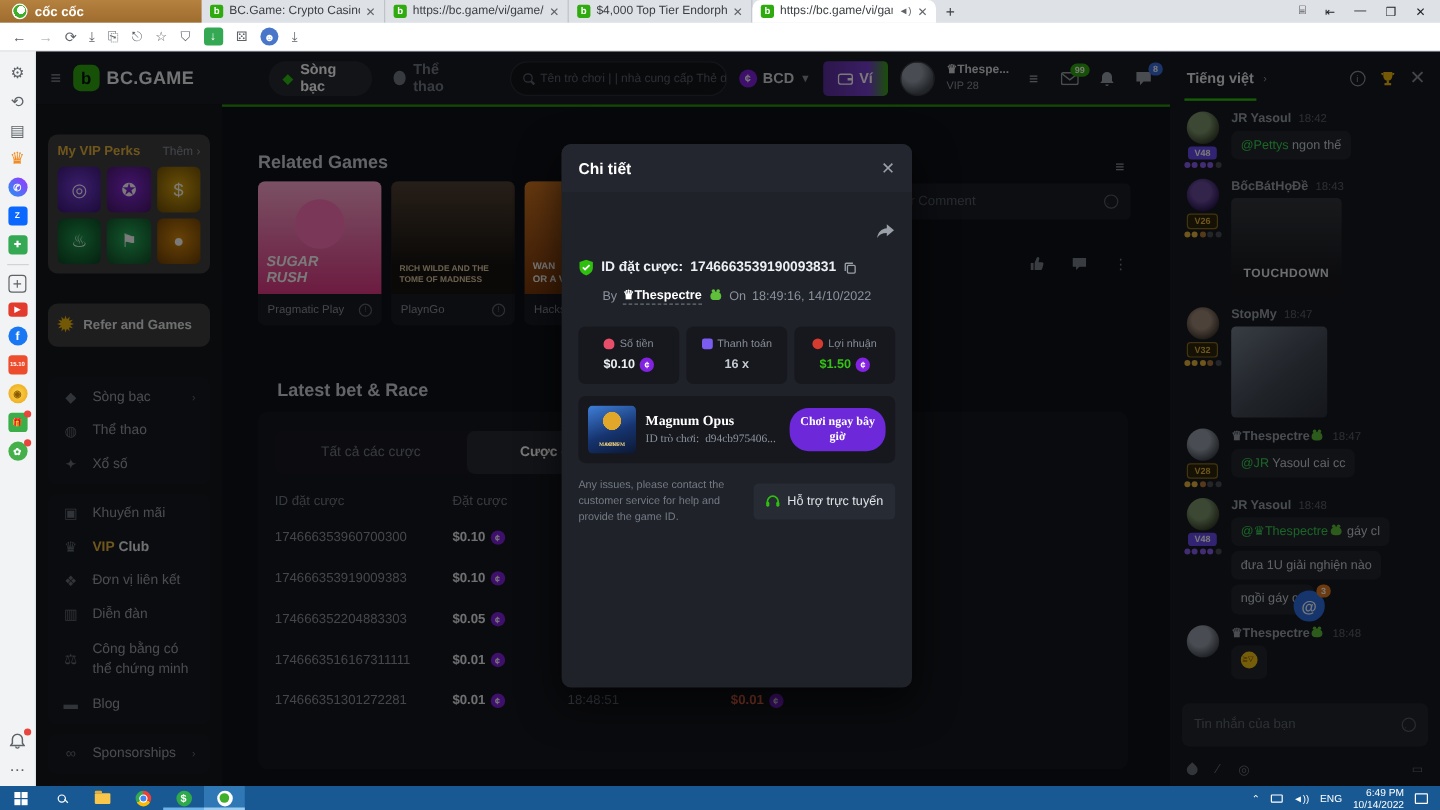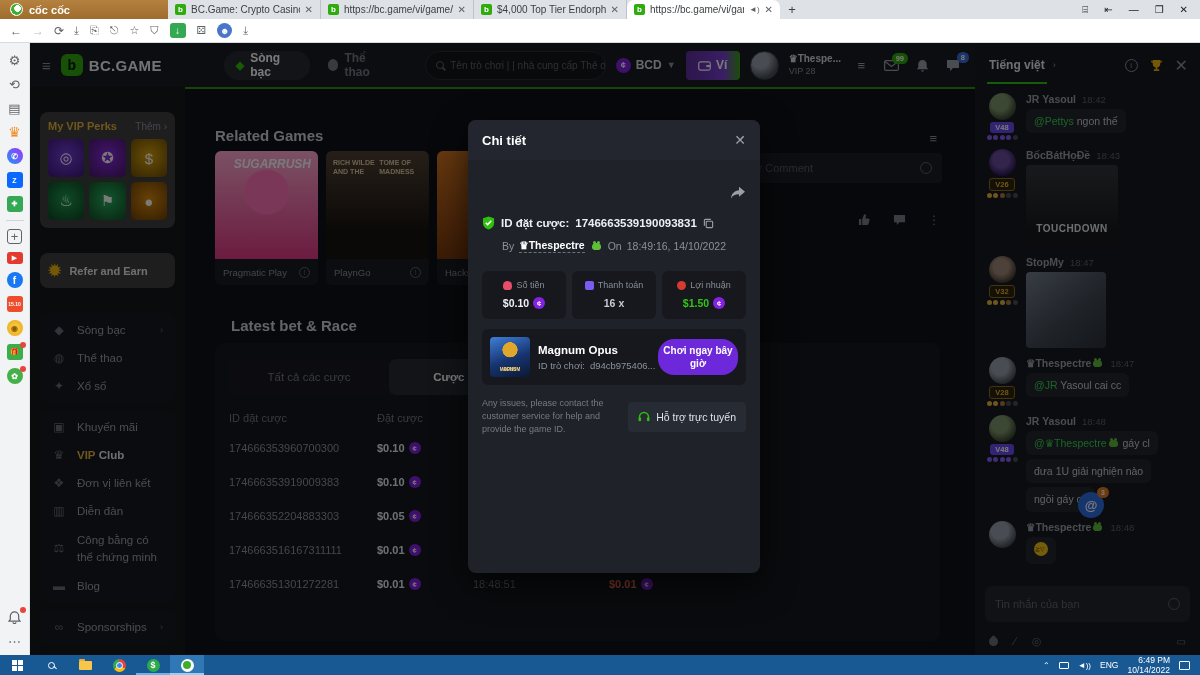--- a/index.html
+++ b/index.html
@@ -92,21 +92,21 @@
   .navrow b { color:#e6e9ec; }
   .pays { margin:10px 10px; color:#9aa0a8; }
   .payrow { display:flex; align-items:center; justify-content:center; gap:12px; margin-bottom:8px; }
   .samsung { font-size:6.5px; font-weight:bold; color:#c9ced4; line-height:1.1; text-align:center; }
 
   
   .rg-title { position:absolute; left:30px; top:38px; font-size:15px; font-weight:bold; color:#cdd2d8; }
   .rg-menu { position:absolute; right:38px; top:42px; color:#8b929c; font-size:13px; }
   .cards { position:absolute; left:30px; top:62px; display:flex; gap:8px; }
   .card { width:103px; border-radius:6px; overflow:hidden; background:#1b1d24; flex:none; }
-  .card-art { height:108px; display:flex; flex-direction:row; justify-content:flex-end; padding:7px; color:#fff; font-weight:bold; }
+  .card-art { height:94px; display:flex; flex-direction:column; justify-content:flex-end; padding:7px; color:#fff; font-weight:bold; }
   .art1 { background:radial-gradient(circle at 50% 38%, #ff74b8 0 26%, rgba(0,0,0,0) 27%), linear-gradient(180deg,#ffa9d2,#e23a86); font-size:12px; font-style:italic; line-height:1.1; }
   .art2 { background:linear-gradient(180deg,#514133,#171310 75%); font-size:7px; color:#dcc9a4; line-height:1.3; }
   .art3 { background:linear-gradient(180deg,#d57722,#7e3a0c); font-size:8px; line-height:1.3; }
   .card-prov { height:26px; display:flex; align-items:center; justify-content:space-between; padding:0 8px; font-size:9.5px; color:#8b929c; }
   .info-i { width:11px; height:11px; border:1px solid #5c636c; border-radius:50%; font-size:7px; display:flex; align-items:center; justify-content:center; color:#5c636c; }
   .comment-block { position:absolute; left:545px; top:64px; width:212px; }
   .comment-input { height:30px; background:#1c1f26; border-radius:4px; display:flex; align-items:center; padding:0 10px; color:#555c66; font-size:11px; }
   .smiley { margin-left:auto; width:12px; height:12px; border:1.3px solid #555c66; border-radius:50%; position:relative; }
   .smiley:before { content:"· ·"; position:absolute; top:-3px; left:1px; font-size:7px; letter-spacing:1px; color:#555c66; }
   .comment-actions { margin-top:30px; display:flex; justify-content:flex-end; align-items:center; gap:22px; padding-right:2px; color:#787f88; }
@@ -174,21 +174,21 @@
   .crown { color:#e8b33b; }
   .stats { display:flex; gap:6px; margin-top:18px; }
   .stat { flex:1; background:#16181e; border-radius:6px; padding:9px 0 10px; text-align:center; }
   .stat-l { display:flex; align-items:center; justify-content:center; gap:4px; font-size:9px; color:#878d96; }
   .sic { width:9px; height:9px; border-radius:2px; display:inline-block; }
   .sic.pink { background:#e84e6a; border-radius:50% 50% 40% 40%; }
   .sic.purple { background:#7b5cf0; }
   .sic.red { background:#d63b2f; border-radius:50%; }
   .stat-v { margin-top:7px; font-size:10.5px; font-weight:bold; color:#ecf0f4; display:flex; align-items:center; justify-content:center; gap:4px; }
   .stat-v.green { color:#35c115; }
-  .gamerow { margin-top:10px; background:#16181e; border-radius:6px; padding:8px; display:flex; align-items:center; gap:8px; }
+  .gamerow { margin-top:10px; background:#16181e; border-radius:6px; padding:8px; display:flex; align-items:center; gap:8px;font-family:Liberation Serif, serif; }
   .gthumb { width:40px; height:40px; border-radius:4px; background:radial-gradient(circle at 50% 32%, #e0a72a 0 22%, rgba(0,0,0,0) 23%), linear-gradient(160deg,#3f7fd8 0%,#16346f 55%,#0c1834 100%); position:relative; flex:none; overflow:hidden; }
   .gthumb span { position:absolute; bottom:2px; left:0; right:0; text-align:center; font-size:4.5px; font-weight:bold; color:#f5d37a; line-height:1.3; }
   .ginfo { min-width:0; }
   .gname { color:#fff; font-size:11.5px; font-weight:bold; }
   .gid { margin-top:4px; color:#8b929c; font-size:9.5px; display:flex; align-items:center; gap:5px; white-space:nowrap; }
   .playbtn { margin-left:auto; width:80px; background:#6d28d9; border-radius:16px; color:#fff; font-size:10px; font-weight:bold; text-align:center; padding:5px 4px; line-height:1.3; flex:none; }
   .noterow { margin-top:12px; display:flex; align-items:center; gap:8px; }
   .note { width:150px; font-size:9px; color:#747b85; line-height:1.45; }
   .supportbtn { margin-left:auto; height:30px; background:#272b33; border-radius:4px; display:flex; align-items:center; gap:6px; padding:0 10px; color:#e0e4e9; font-size:10.5px; flex:none; }
 
@@ -371,21 +371,21 @@
         <div class="perk pk1">◎</div>
         <div class="perk pk2">✪</div>
         <div class="perk pk3">$</div>
         <div class="perk pk4">♨</div>
         <div class="perk pk5">⚑</div>
         <div class="perk pk6">●</div>
       </div>
     </div>
     <div class="panel refer">
       <span class="ric">✹</span>
-      <span>Refer and Earn</span>
+      <span>Refer and Games</span>
     </div>
     <div class="navgrp">
       <div class="navrow">
           <span class="nic">◆</span>
           <span>Sòng bạc</span>
           <span class="arr">›</span>
         </div>
       <div class="navrow">
           <span class="nic">◍</span>
           <span>Thể thao</span>

